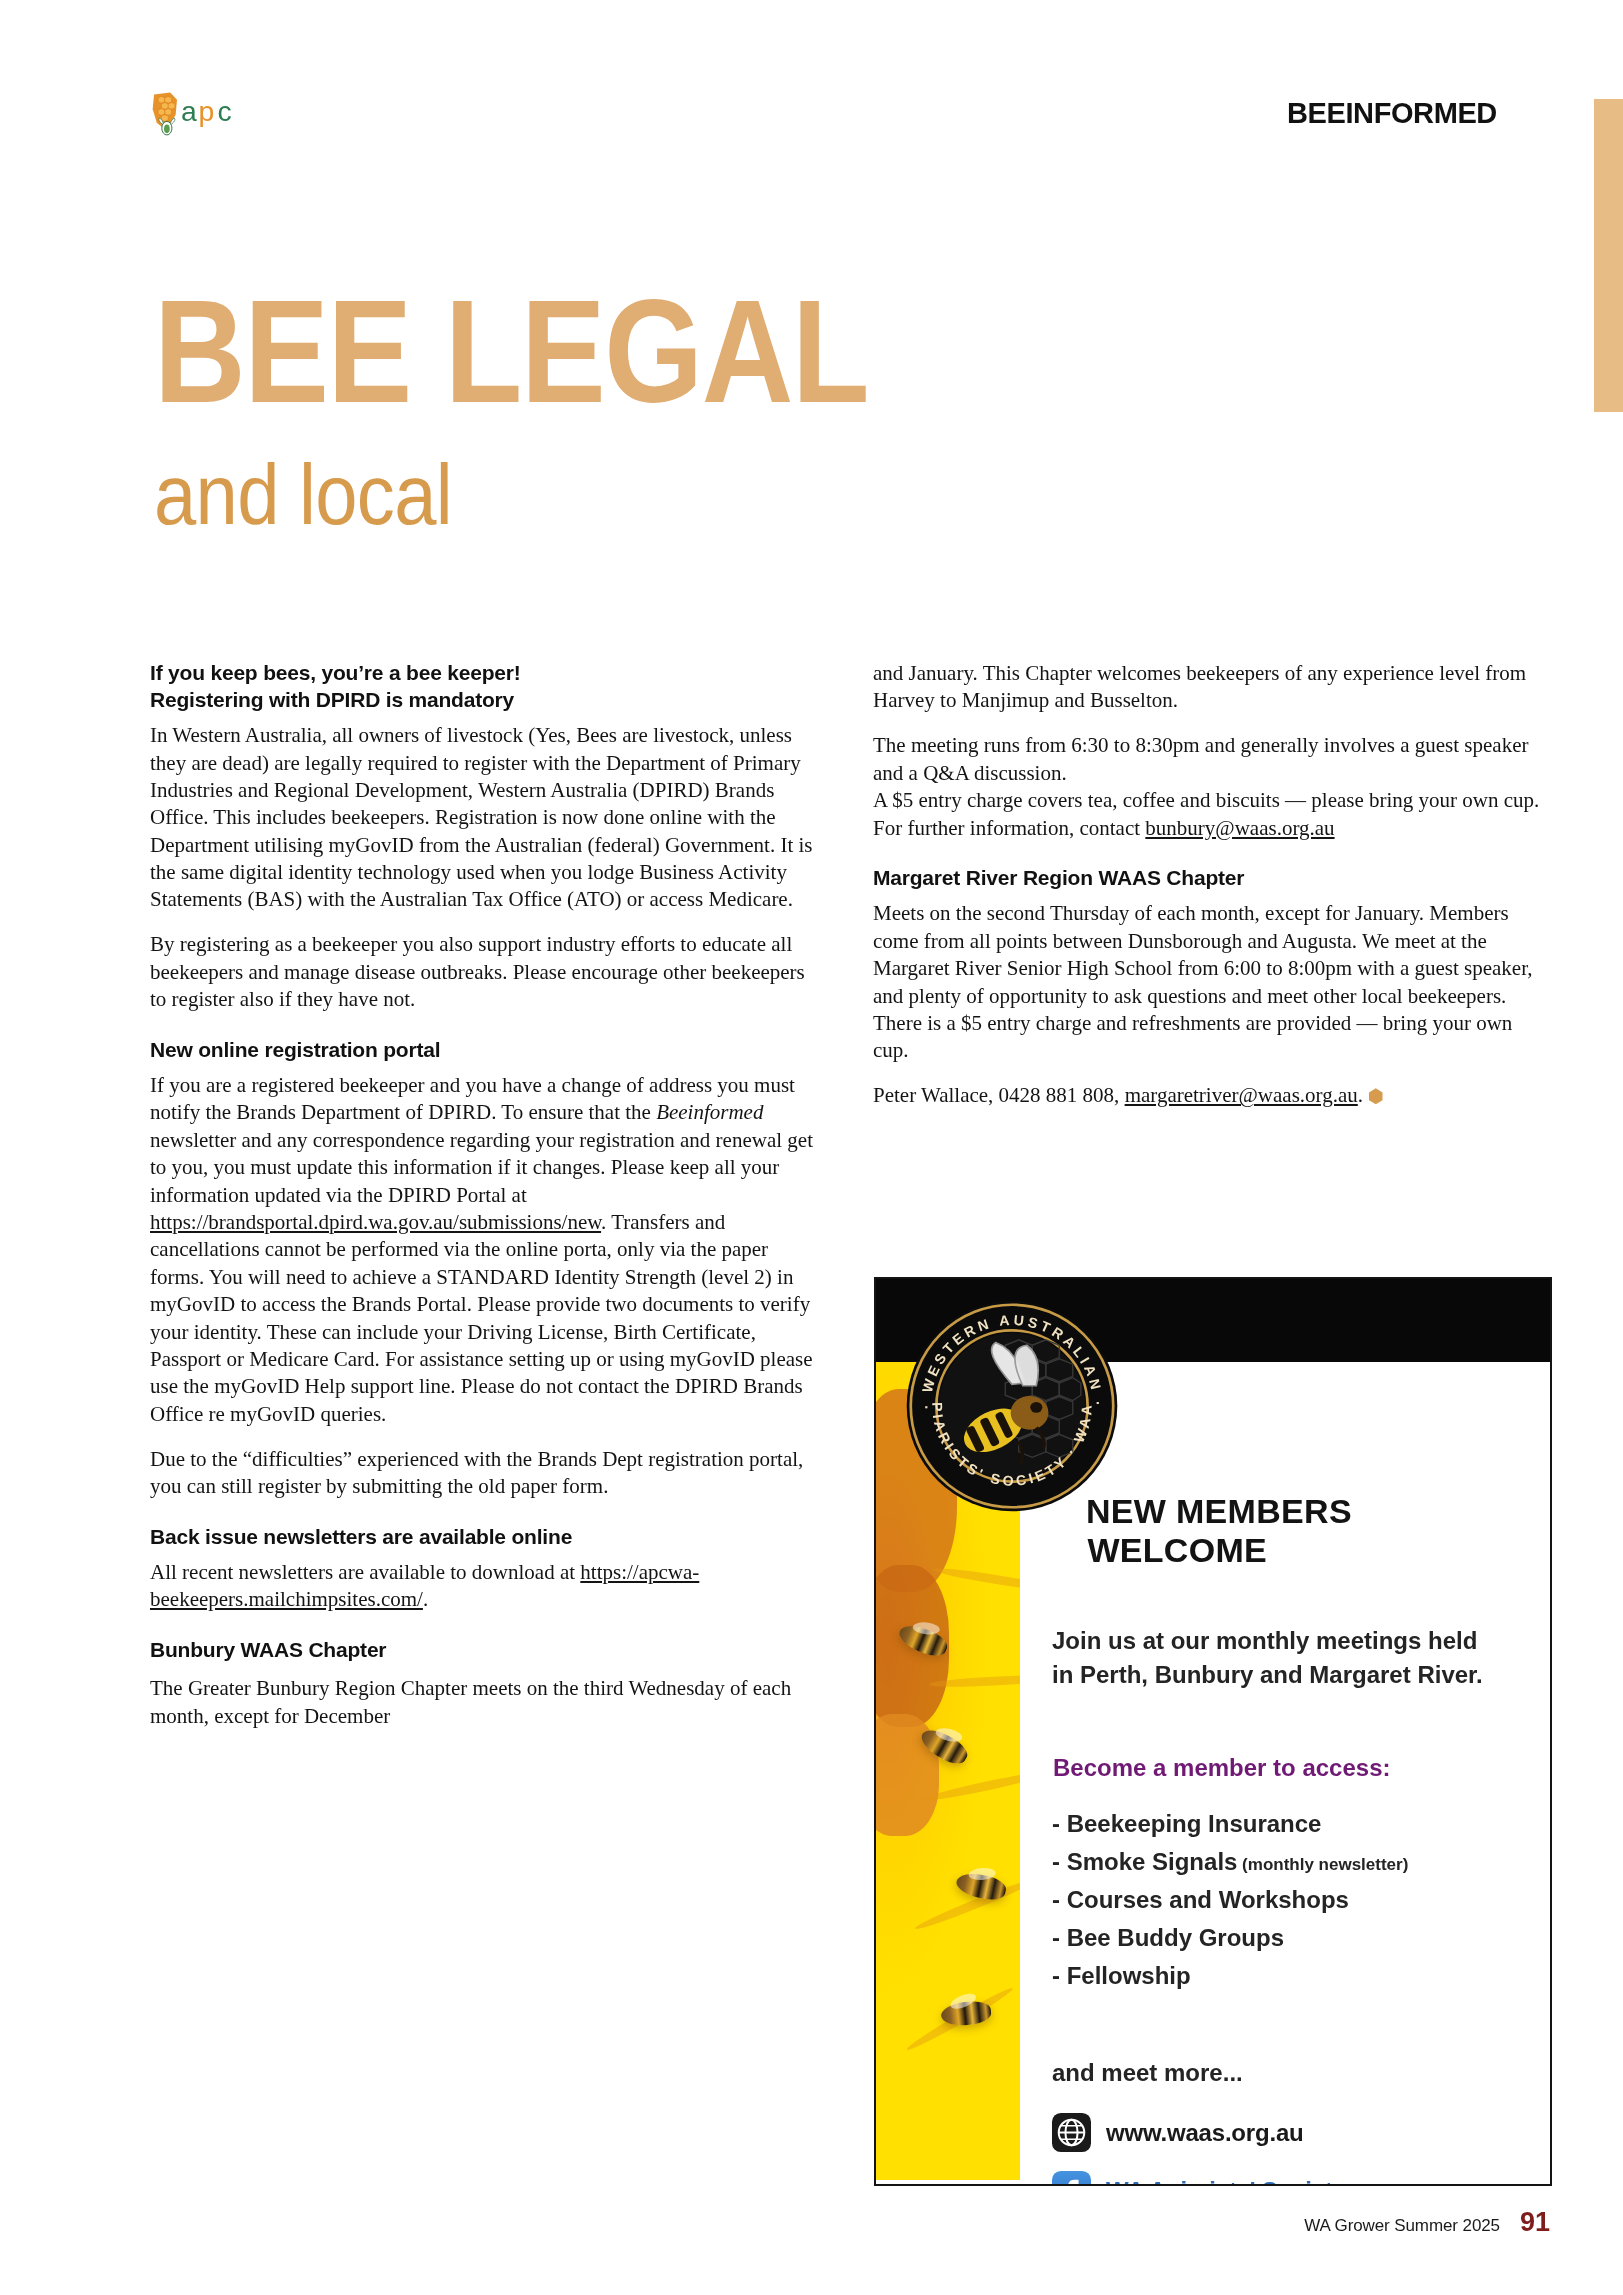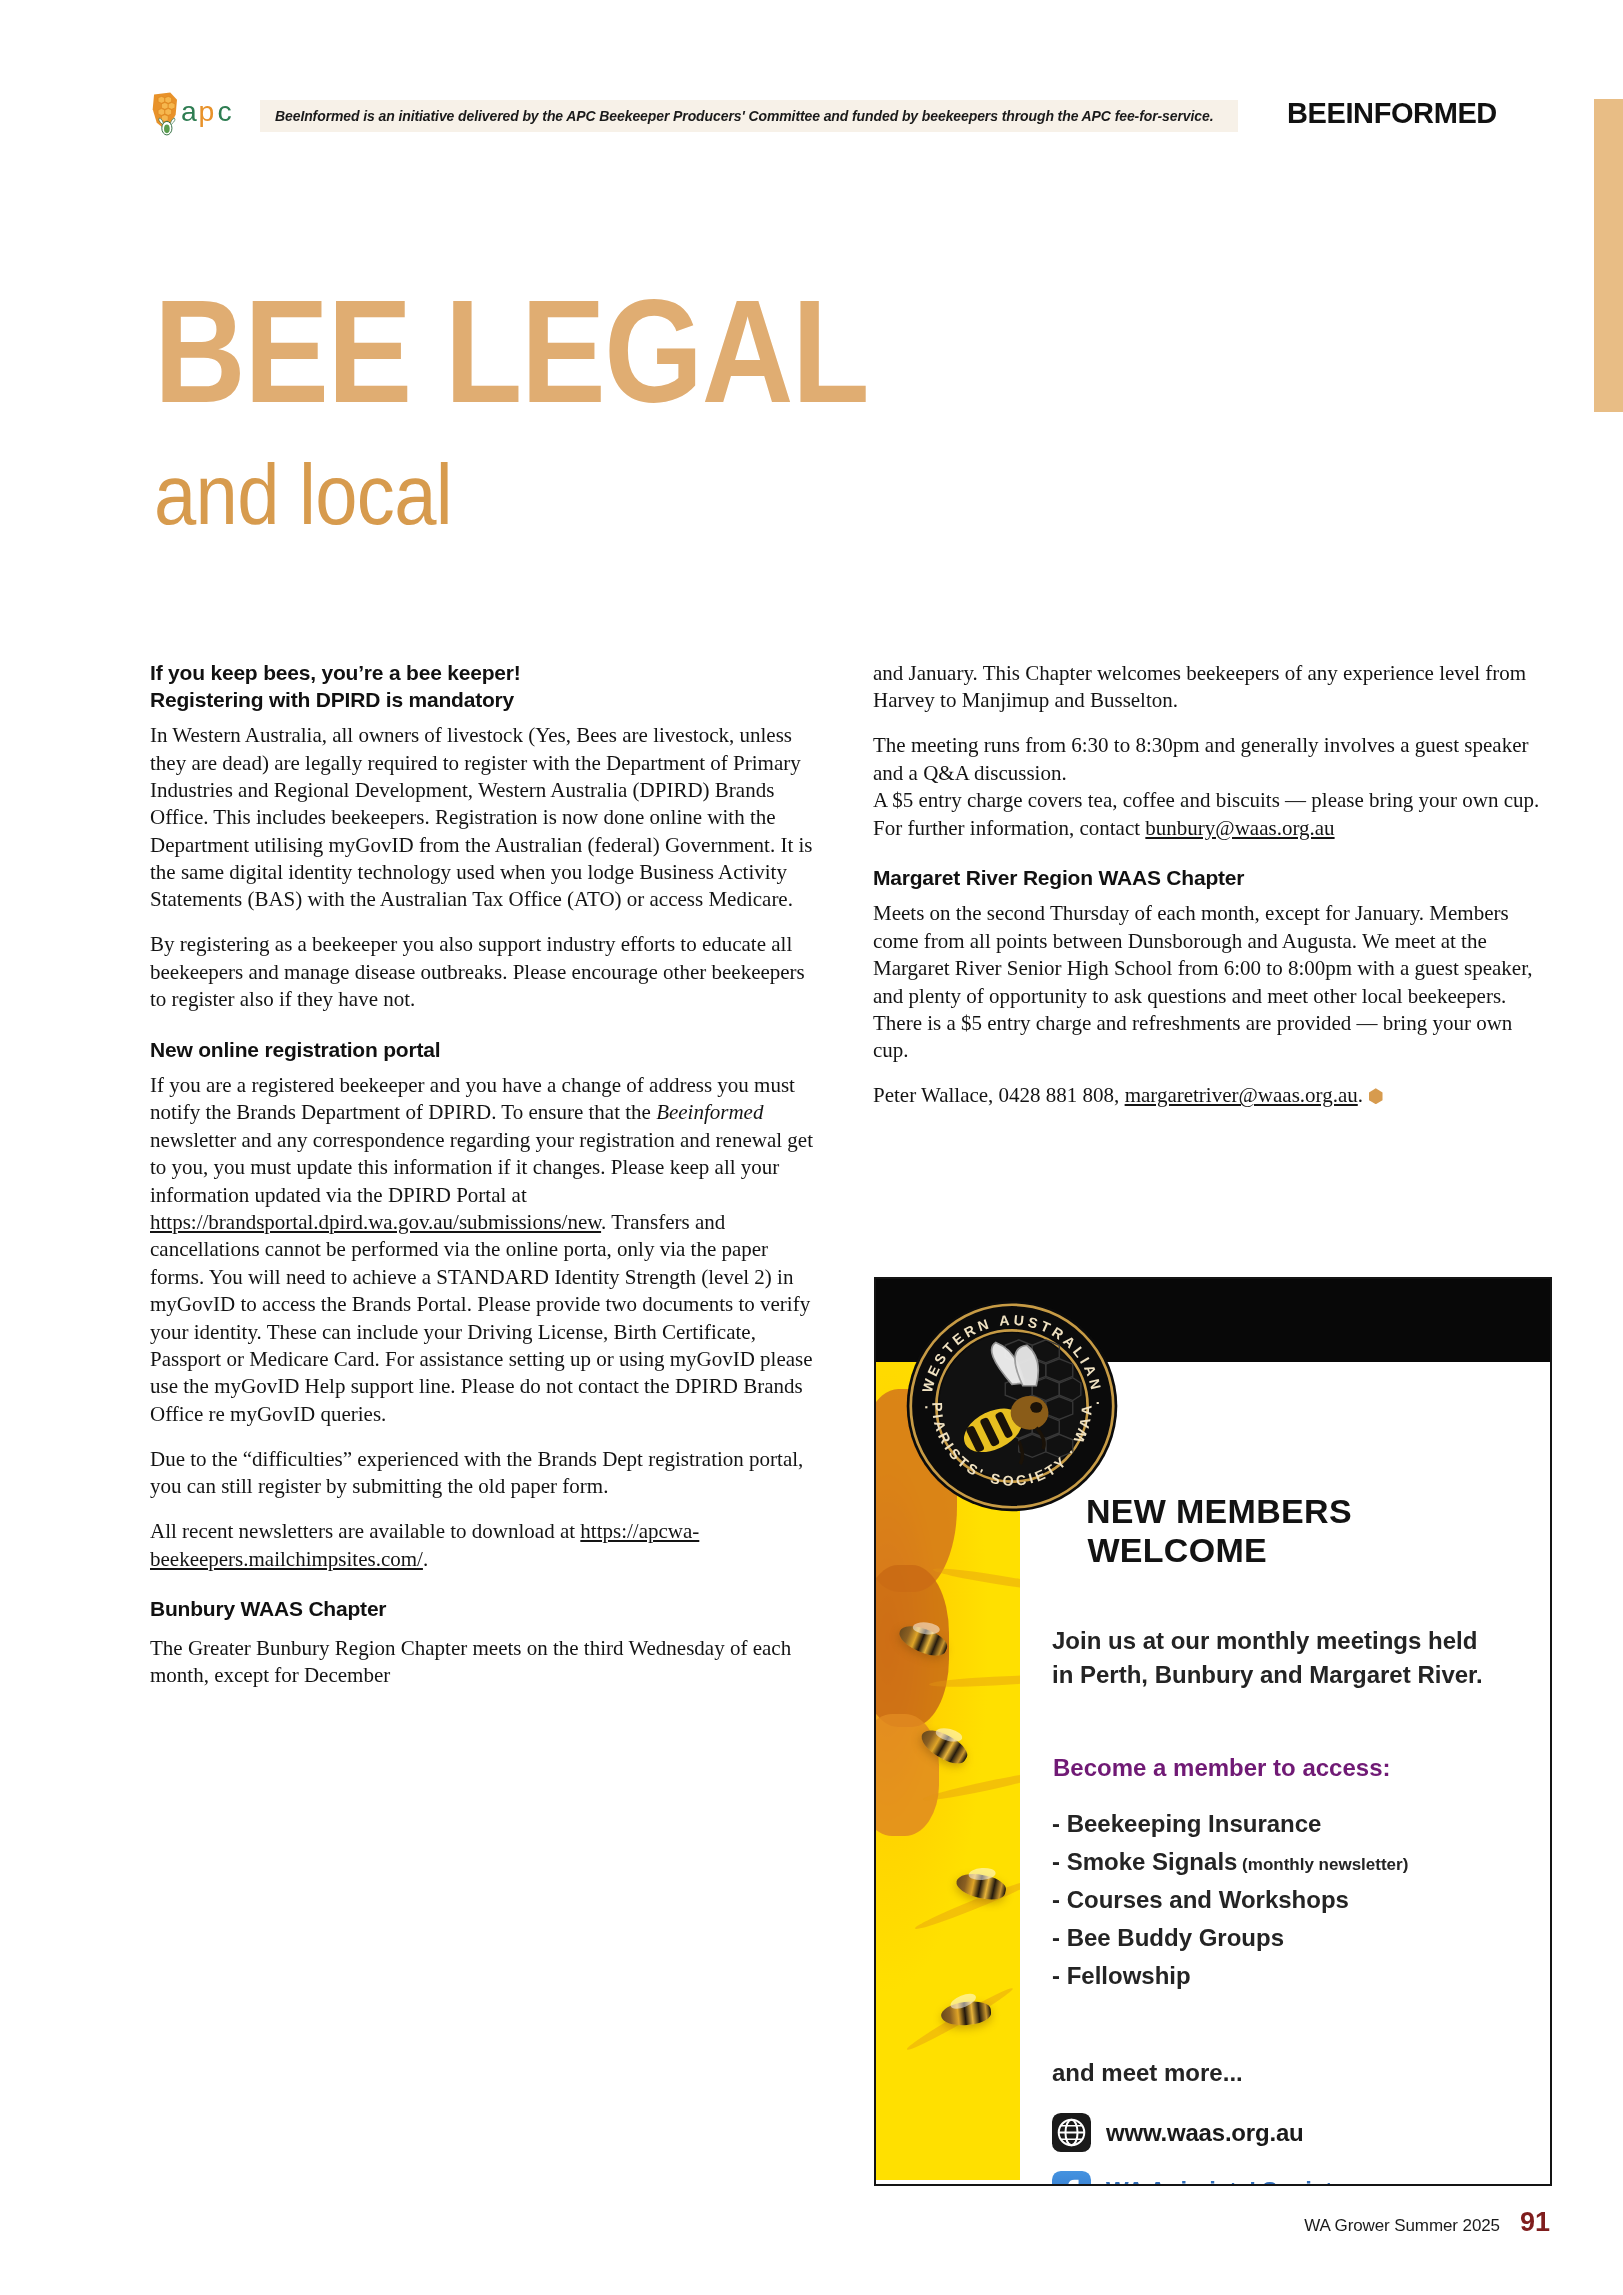--- a/index.html
+++ b/index.html
@@ -340,23 +340,20 @@
         <ellipse cx="25" cy="59" rx="4.2" ry="6.5" fill="#5a9d4e"></ellipse>
         <path d="M18 52 Q11 46 14 43 Q18 44 20 51 Z" fill="#ffffff" stroke="#2e6b3e" stroke-width="1"></path>
         <path d="M32 52 Q39 46 36 43 Q32 44 30 51 Z" fill="#ffffff" stroke="#2e6b3e" stroke-width="1"></path>
       </g>
       <text x="46" y="47" font-family="Liberation Sans, sans-serif" font-size="42" font-weight="400" fill="#2e7d52">a</text>
       <text x="72" y="47" font-family="Liberation Sans, sans-serif" font-size="42" font-weight="400" fill="#e8922a">p</text>
       <text x="100" y="47" font-family="Liberation Sans, sans-serif" font-size="42" font-weight="400" fill="#2e7d52">c</text>
     </svg>
   </div>
 
-  <div id="initiative-strip">
-    <span id="initiative-text">BeeInformed is an initiative delivered by the APC Beekeeper Producers' Committee and  funded by beekeepers through the APC fee-for-service.</span>
-  </div>
 
   <div id="beeinformed-wordmark">BEEINFORMED</div>
 
   <div id="edge-bar"></div>
 </div>
 
 <div id="title-block">
   <div id="title-main">BEE LEGAL</div>
   <div id="title-sub">and local</div>
 </div>
@@ -371,20 +368,21 @@
   <p class="body">In Western Australia, all owners of livestock (Yes, Bees are livestock, unless they are dead) are legally required to register with the Department of Primary Industries and Regional Development, Western Australia (DPIRD) Brands Office. This includes beekeepers. Registration is now done online with the Department utilising myGovID from the Australian (federal) Government. It is the same digital identity technology used when you lodge Business Activity Statements (BAS) with the Australian Tax Office (ATO) or access Medicare.</p>
 
   <p class="body">By registering as a beekeeper you also support industry efforts to educate all beekeepers and manage disease outbreaks. Please encourage other beekeepers to register also if they have not.</p>
 
   <h2 class="sec spaced">New online registration portal</h2>
 
   <p class="body"><span>If you are a registered beekeeper and you have a change of address you must notify the Brands Department of DPIRD. To ensure that the </span><span class="ital">Beeinformed</span><span> newsletter and any correspondence regarding your registration and renewal get to you, you must update this information if it changes. Please keep all your information updated via the DPIRD Portal at </span><a class="lnk" href="#">https://brandsportal.dpird.wa.gov.au/submissions/new</a><span>. Transfers and cancellations cannot be performed via the online porta, only via the paper forms. You will need to achieve a STANDARD Identity Strength (level 2) in myGovID to access the Brands Portal. Please provide two documents to verify your identity. These can include your Driving License, Birth Certificate, Passport or Medicare Card. For assistance setting up or using myGovID please use the myGovID Help support line. Please do not contact the DPIRD Brands Office re myGovID queries.</span></p>
 
   <p class="body">Due to the “difficulties” experienced with the Brands Dept registration portal, you can still register by submitting the old paper form.</p>
 
+  <h2 class="sec spaced">Back issue newsletters are available online</h2>
 
   <p class="body"><span>All recent newsletters are available to download at </span><a class="lnk" href="#">https://apcwa-beekeepers.mailchimpsites.com/</a><span>.</span></p>
 
   <h2 class="sec spaced">Bunbury WAAS Chapter</h2>
 
   <p class="body nogap">The Greater Bunbury Region Chapter meets on the third Wednesday of each month, except for December</p>
 </div>
 
 <div class="col" id="col-right">
 

